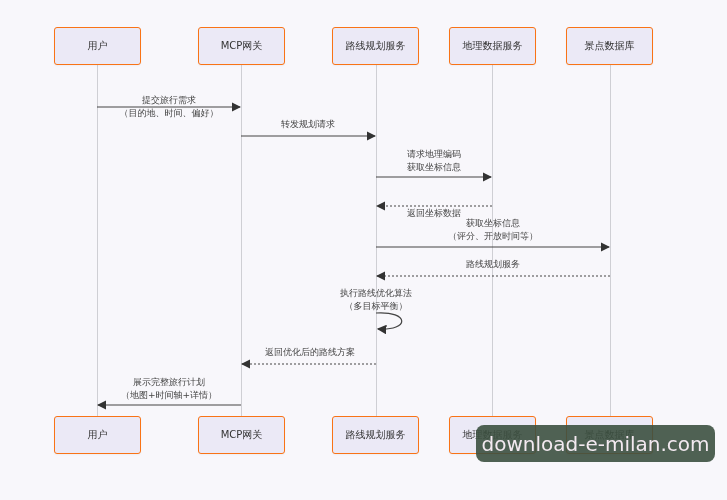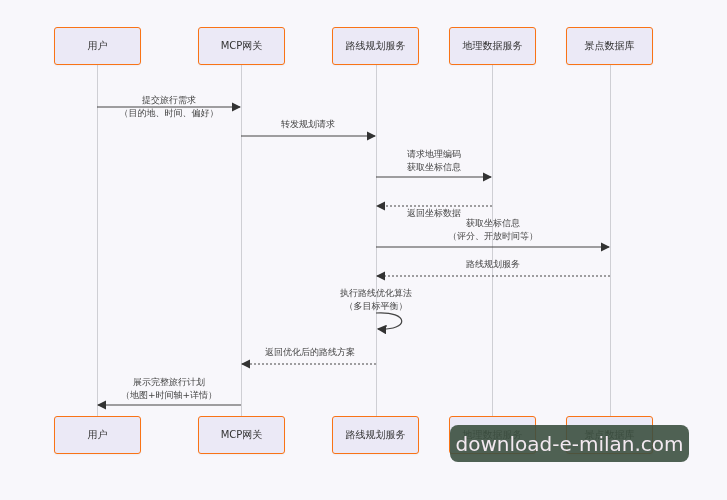--- a/index.html
+++ b/index.html
@@ -4,21 +4,21 @@
 <style>
   html, body { margin:0; padding:0; }
   body { width:727px; height:500px; background:#f8f7fb; position:relative; overflow:hidden;
          font-family:"DejaVu Sans", "Liberation Sans", sans-serif; color:#333; }
   .lifeline { position:absolute; width:1px; background:#cfcfd4; top:65px; height:351px; }
   .actor { position:absolute; width:87px; height:38px; background:#ebe9f6; border:1px solid #f97316;
            border-radius:3px; display:flex; align-items:center; justify-content:center;
            font-size:10px; color:#333; box-sizing:border-box; box-shadow:0 1px 2px rgba(0,0,0,0.04); }
   .msg-label { position:absolute; font-size:9px; color:#444; text-align:center; line-height:13px; white-space:nowrap; transform:translateX(-50%); }
   svg.arrows { position:absolute; left:0; top:0; }
-  .watermark { position:absolute; left:450px; top:425px; width:239px; height:37px; background:rgba(60,80,64,0.9);
+  .watermark { position:absolute; left:476px; top:425px; width:239px; height:37px; background:rgba(60,80,64,0.9);
                border-radius:8px; color:#f3e9f0; font-size:20px; display:flex; align-items:center; justify-content:center;
                font-family:"DejaVu Sans", sans-serif; }
 </style>
 </head>
 <body>
 
 <div class="lifeline" style="left:97px;"></div>
 <div class="lifeline" style="left:241px;"></div>
 <div class="lifeline" style="left:376px;"></div>
 <div class="lifeline" style="left:492px;"></div>

